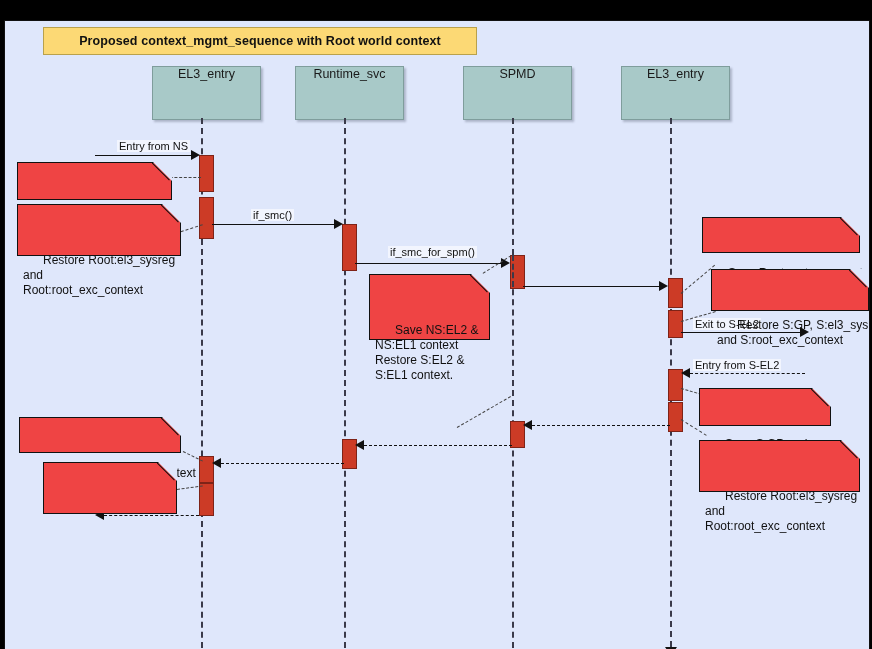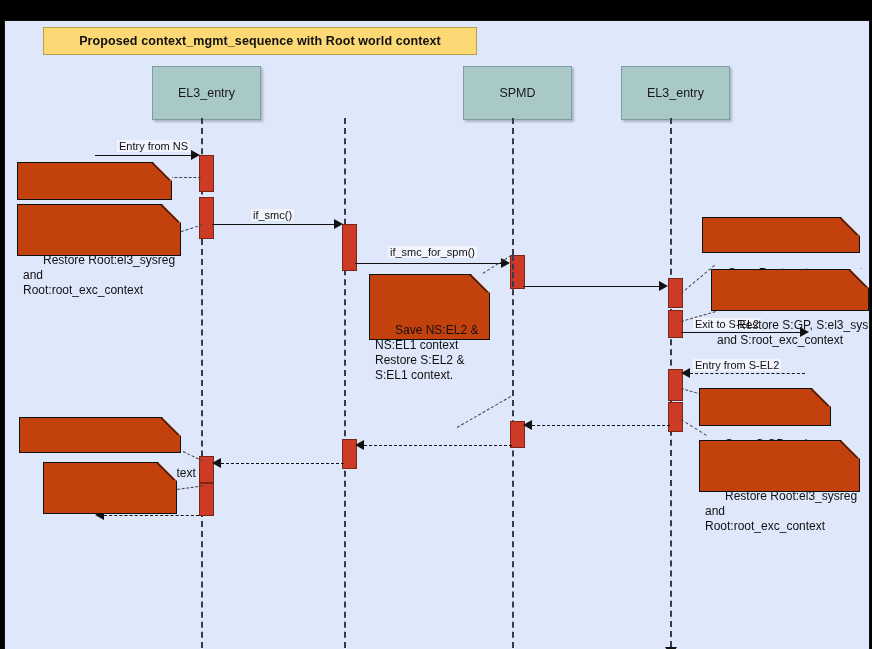--- a/index.html
+++ b/index.html
@@ -39,21 +39,20 @@
     letter-spacing: 0.1px;
   }
   
   .participant {
     position: absolute;
     background: #a8c9c8;
     border: 1px solid #7f9d9c;
     color: #1a1a1a;
     font-size: 12.5px;
     display: flex;
-    align-items: center;
     justify-content: center;
     box-shadow: 2px 2px 2px rgba(80,90,110,0.35);
   }
   
   .lifeline {
     position: absolute;
     width: 0;
     border-left: 2px dashed #3a3a4a;
   }
   .lifeline-arrow {
@@ -102,21 +101,21 @@
     position: absolute;
     font-size: 11px;
     color: #111111;
     background: #f2f5fe;
     padding: 0 2px;
     white-space: nowrap;
   }
   
   .note {
     position: absolute;
-    background: #c2410c;
+    background: #ef4444;
     border: 1px solid #111111;
     color: #111111;
     font-size: 12px;
     line-height: 15px;
     padding: 3px 5px 3px 5px;
     box-sizing: border-box;
     white-space: pre;
   }
   .note .fold {
     position: absolute;
@@ -159,20 +158,23 @@
 
 <div id="canvas">
   <div id="board">
 
     <div class="title-banner" style="left:38px; top:6px; width:432px; height:26px;">
       <span>Proposed context_mgmt_sequence with Root world context</span>
     </div>
 
     <div class="participant" style="left:147px; top:45px; width:107px; height:52px;">
       <span>EL3_entry</span>
+    </div>
+    <div class="participant" style="left:290px; top:45px; width:107px; height:52px;">
+      <span>Runtime_svc</span>
     </div>
     <div class="participant" style="left:458px; top:45px; width:107px; height:52px;">
       <span>SPMD</span>
     </div>
     <div class="participant" style="left:616px; top:45px; width:107px; height:52px;">
       <span>EL3_entry</span>
     </div>
 
     <div class="lifeline" style="left:196px; top:97px; height:540px;"></div>
     <div class="lifeline" style="left:339px; top:97px; height:540px;"></div>

